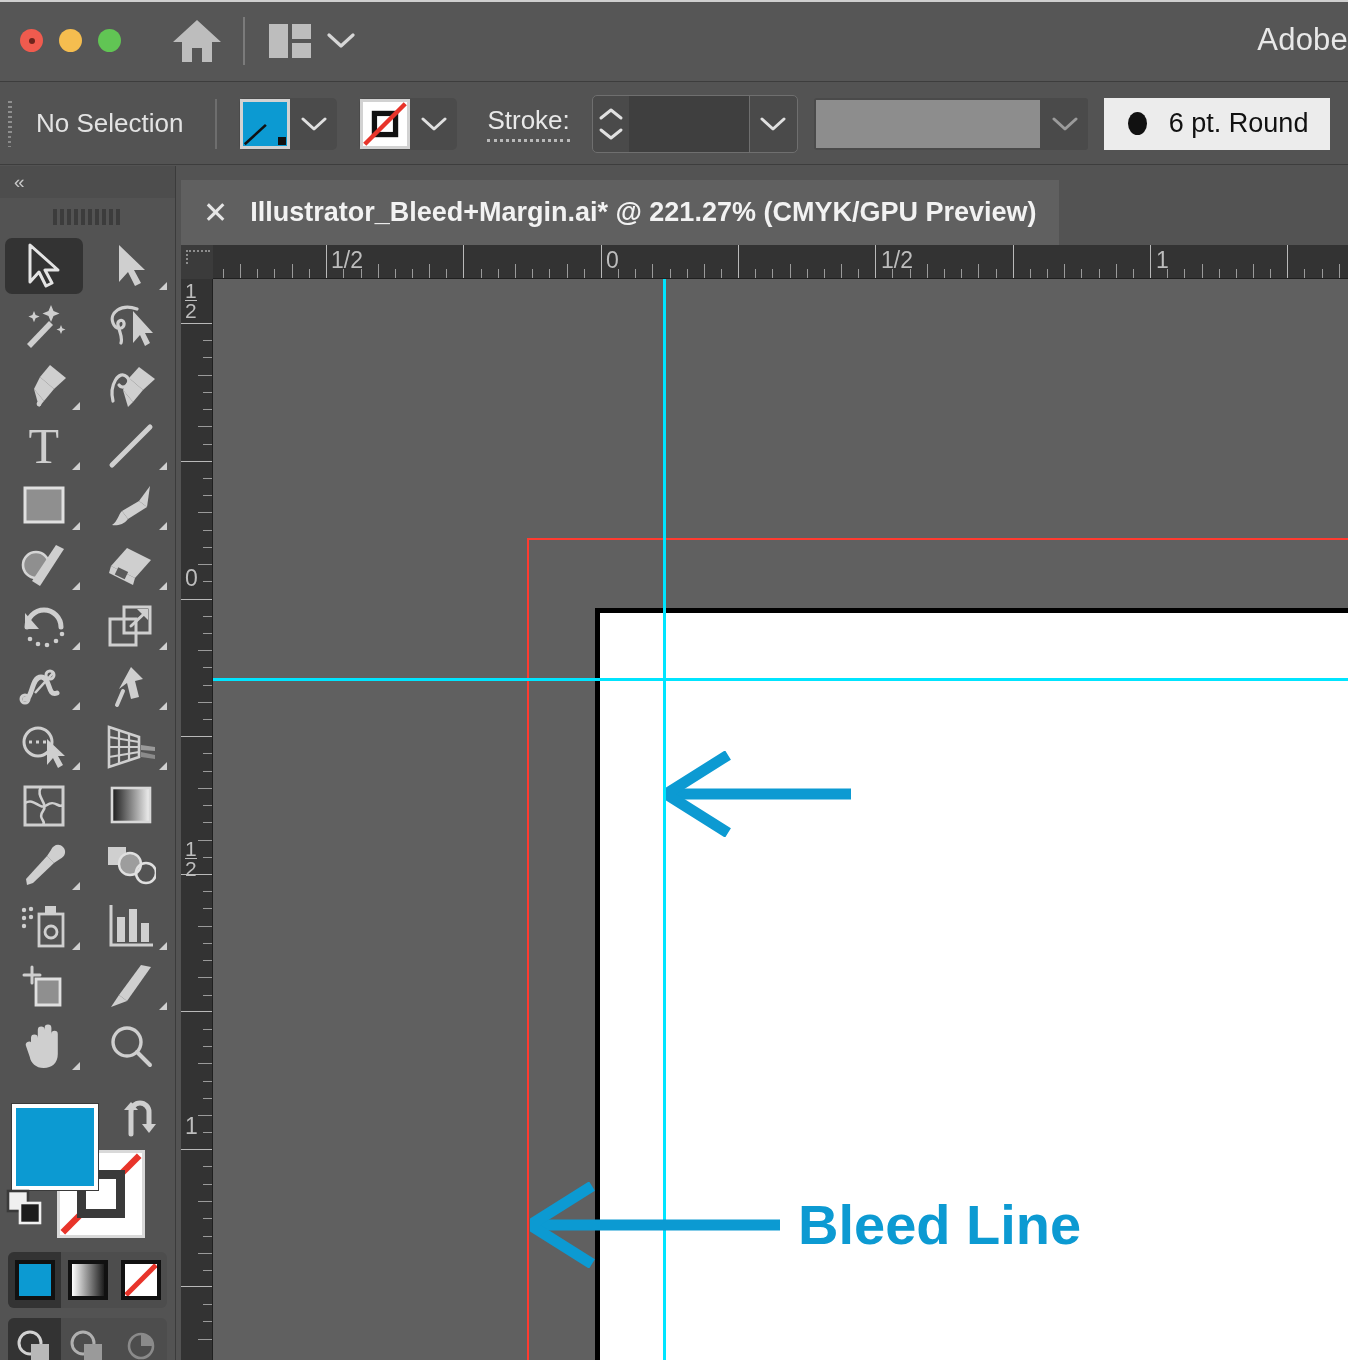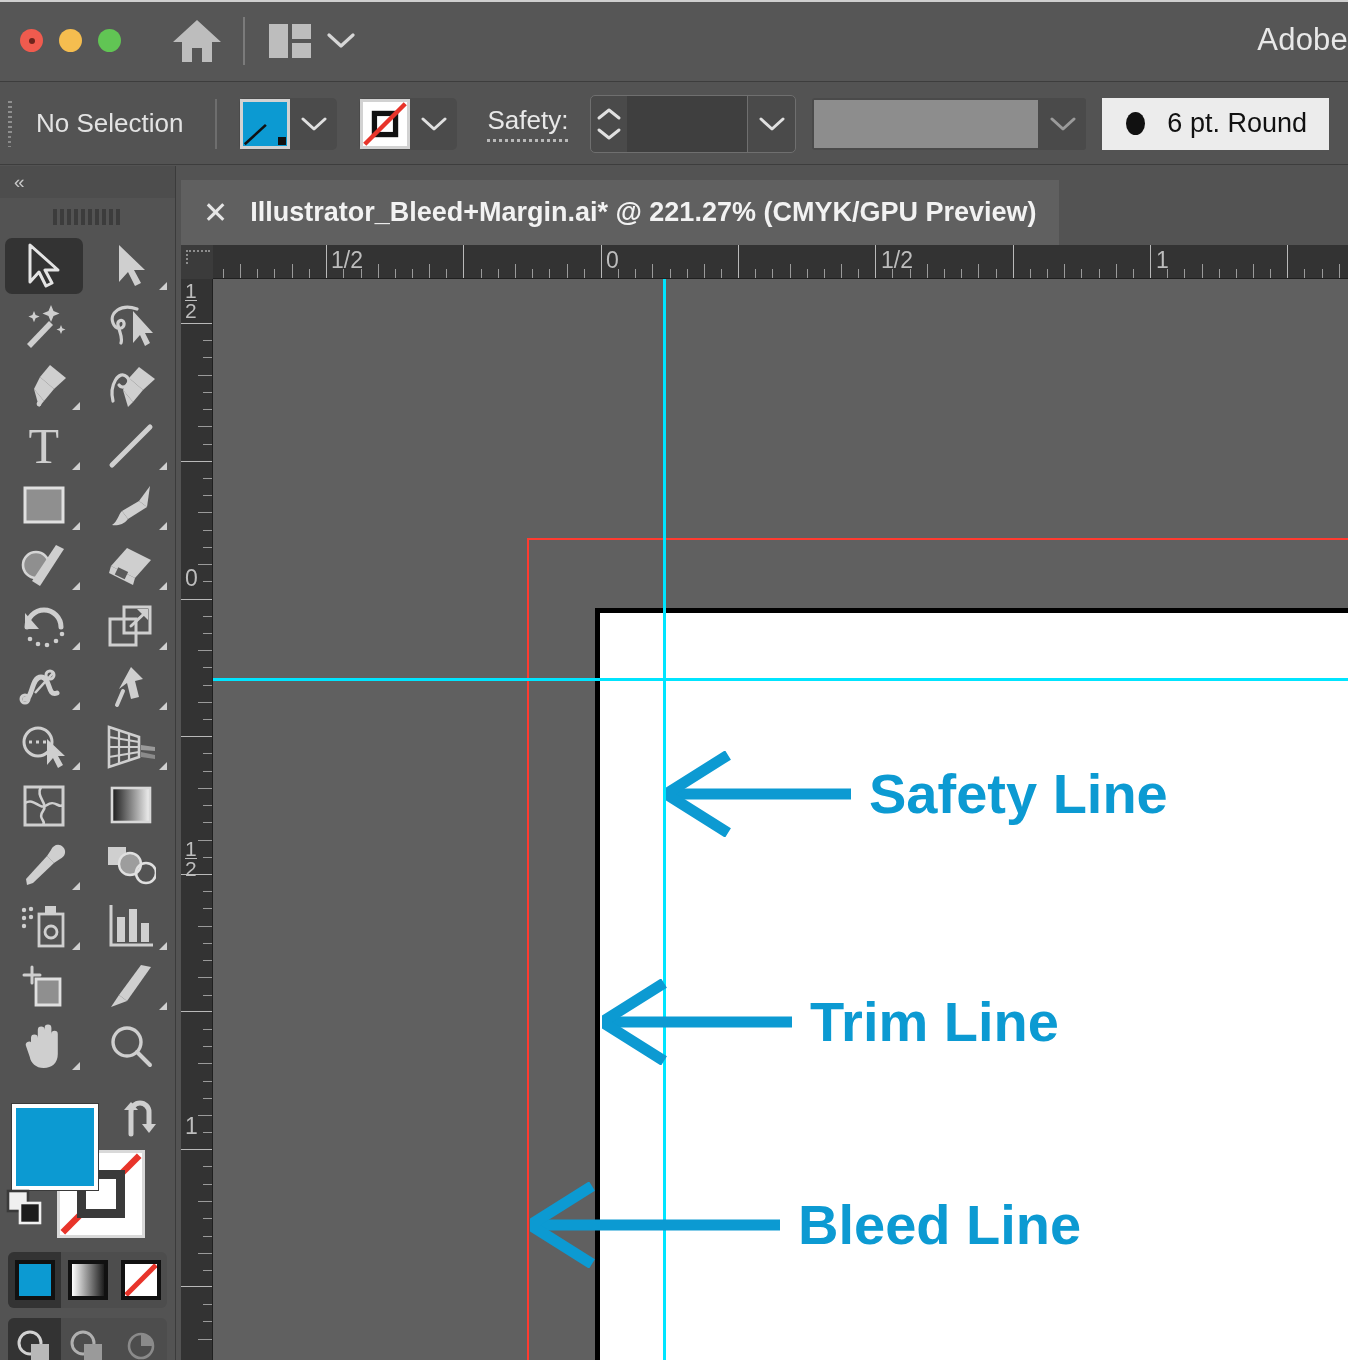--- a/index.html
+++ b/index.html
@@ -314,21 +314,21 @@
           <path d="M2 48 L48 2" stroke="#e8342a" stroke-width="5"></path>
         </svg>
       </div>
       <div class="dd-btn">
         <svg width="26" height="16" viewBox="0 0 26 16">
           <path d="M2 3 L13 13 L24 3" stroke="#e0e0e0" stroke-width="3" fill="none" stroke-linecap="round" stroke-linejoin="round"></path>
         </svg>
       </div>
     </div>
 
-    <div class="stroke-label">Safety:</div>
+    <div class="stroke-label">Stroke:</div>
 
     <div class="stepper-wrap">
       <div class="stepper">
         <svg width="26" height="14" viewBox="0 0 26 14">
           <path d="M3 11 L13 3 L23 11" stroke="#e0e0e0" stroke-width="3" fill="none" stroke-linecap="round" stroke-linejoin="round"></path>
         </svg>
         <svg width="26" height="14" viewBox="0 0 26 14">
           <path d="M3 3 L13 11 L23 3" stroke="#e0e0e0" stroke-width="3" fill="none" stroke-linecap="round" stroke-linejoin="round"></path>
         </svg>
       </div>
@@ -857,30 +857,22 @@
 
     <div class="guide-v"></div>
     <div class="guide-h"></div>
 
 
     <div class="anno" style="left:453px; top:472px;">
       <svg width="185" height="86" viewBox="0 0 185 86">
         <path d="M0 43 L185 43" stroke="#0c9ad2" stroke-width="11"></path>
         <path d="M0 43 L62 4 M0 43 L62 82" stroke="#0c9ad2" stroke-width="11" stroke-linecap="butt" fill="none"></path>
       </svg>
-      <span class="anno-text" style="margin-left:18px;">Safety Line</span>
-    </div>
-
-    <div class="anno" style="left:389px; top:700px;">
-      <svg width="190" height="86" viewBox="0 0 190 86">
-        <path d="M0 43 L190 43" stroke="#0c9ad2" stroke-width="11"></path>
-        <path d="M0 43 L62 4 M0 43 L62 82" stroke="#0c9ad2" stroke-width="11" fill="none"></path>
-      </svg>
-      <span class="anno-text" style="margin-left:18px;">Trim Line</span>
-    </div>
+    </div>
+
 
     <div class="anno" style="left:317px; top:903px;">
       <svg width="250" height="86" viewBox="0 0 250 86">
         <path d="M0 43 L250 43" stroke="#0c9ad2" stroke-width="11"></path>
         <path d="M0 43 L62 4 M0 43 L62 82" stroke="#0c9ad2" stroke-width="11" fill="none"></path>
       </svg>
       <span class="anno-text" style="margin-left:18px;">Bleed Line</span>
     </div>
 
   </div>

